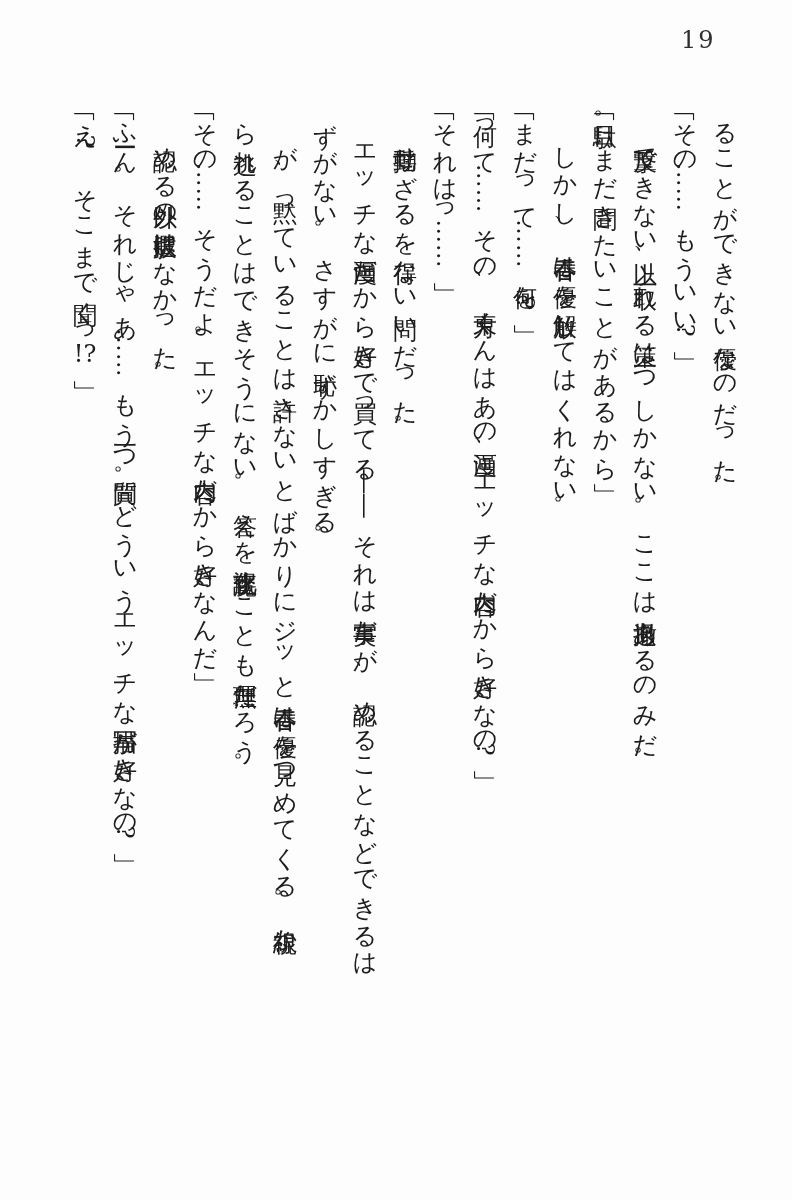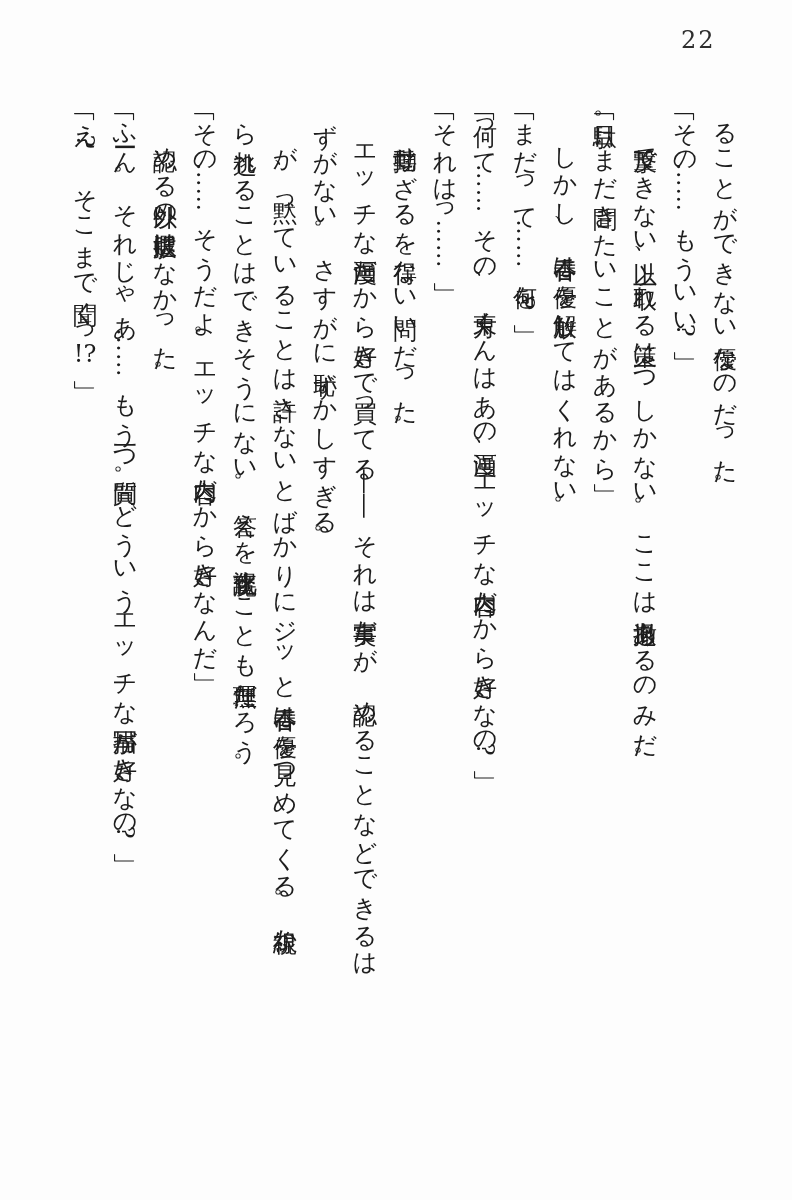--- a/index.html
+++ b/index.html
@@ -47,21 +47,21 @@
   }
   .tcy {
     text-combine-upright: all;
     -webkit-text-combine: horizontal;
   }
 </style>
 </head>
 <body>
 
 <div class="page" style="background: rgb(253, 253, 253);">
-  <div class="page-number">22</div>
+  <div class="page-number">19</div>
   <div class="text-block" style="color: rgb(29, 29, 29);">
       <div class="tline">ることができない優なのだった。</div>
       <div class="tline">「その……もういい?」</div>
       <div class="tline indent">反撃できない以上、取れる策は一つしかない。ここは撤退あるのみだ。</div>
       <div class="tline">「駄目。まだ聞きたいことがあるから」</div>
       <div class="tline indent">しかし、春香は優を解放してはくれない。</div>
       <div class="tline">「まだって……何を?」</div>
       <div class="tline">「何って……その、東方くんはあの漫画、エッチな内容だから好きなの?」</div>
       <div class="tline">「それはっ……」</div>
       <div class="tline indent">動揺せざるを得ない問いだった。</div>

